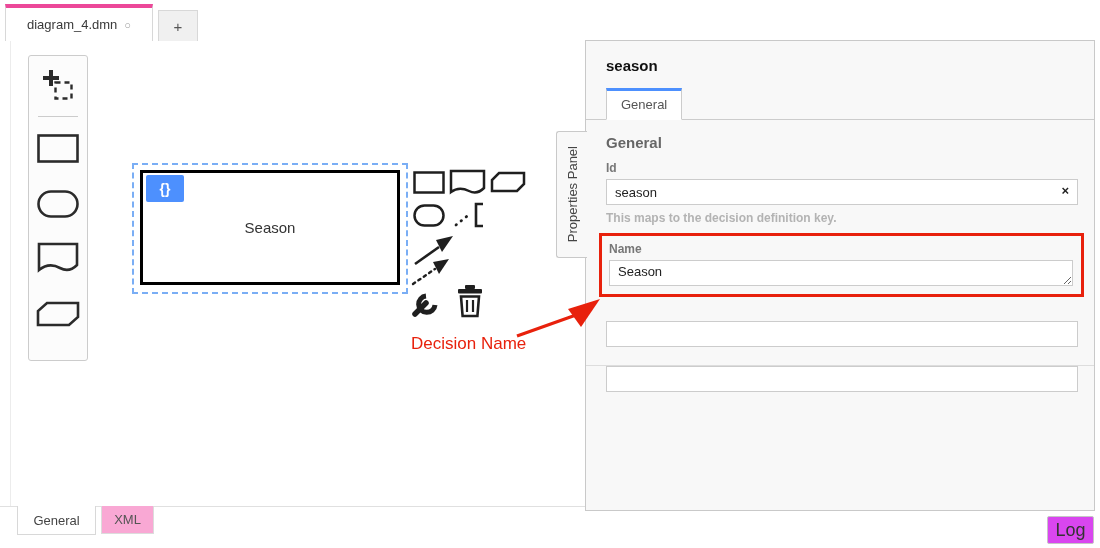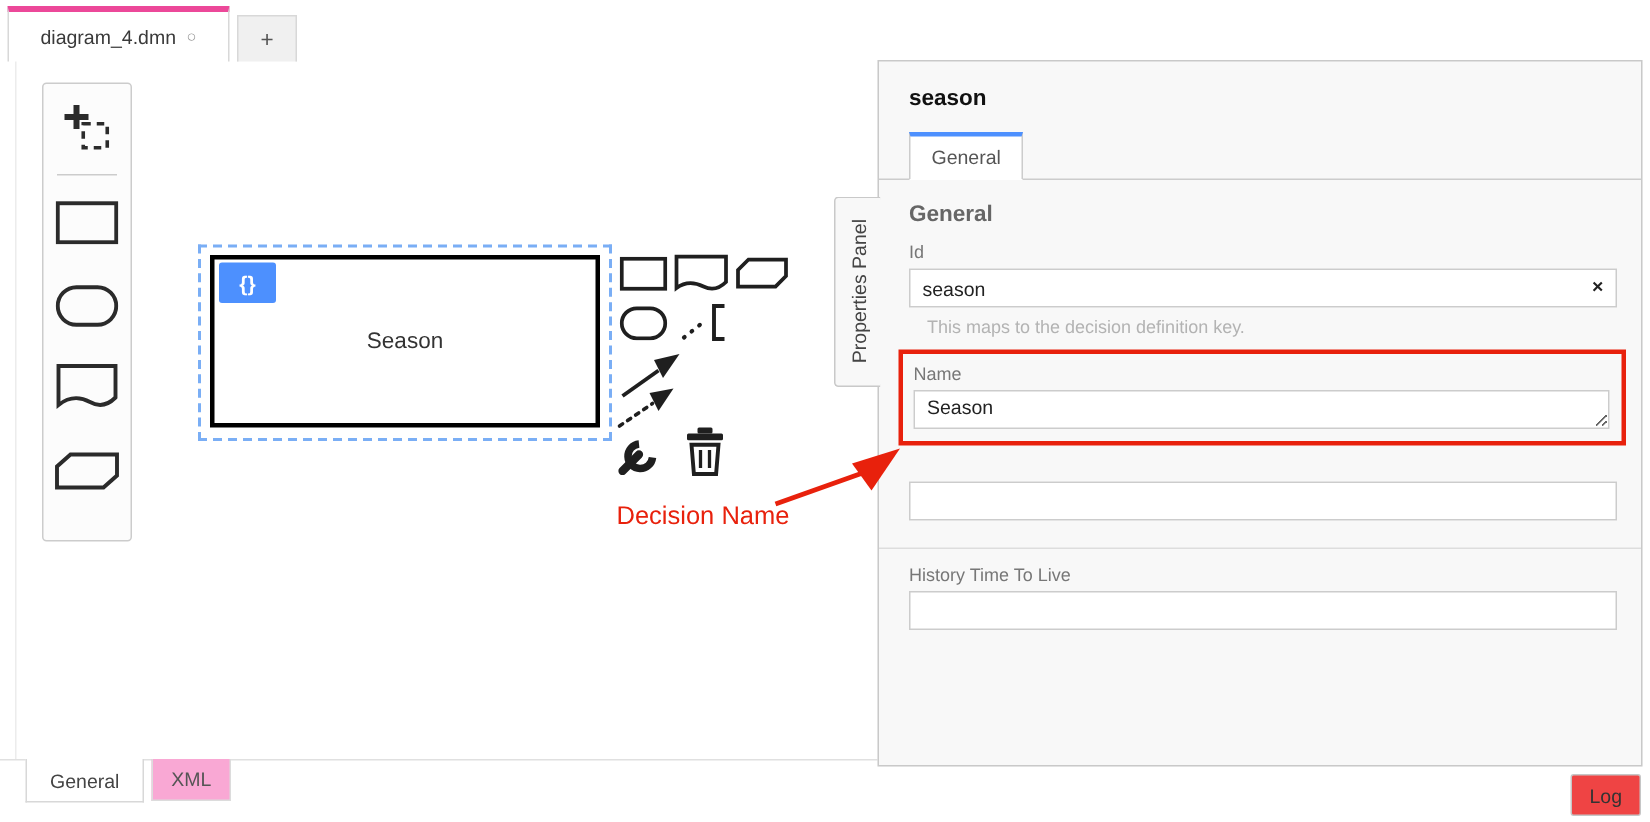--- a/index.html
+++ b/index.html
@@ -86,32 +86,32 @@
   .pp-title { font-size:15px; font-weight:bold; color:#111; margin:2px 0 14px; }
   .pp-tabs { border-bottom:1px solid #ccc; margin:0 -16px 0 -20px; padding-left:20px; }
   .pp-tab {
     display:inline-block; background:#fff;
     border:1px solid #ccc; border-bottom:1px solid #fff;
     border-top:3px solid #4d90fe;
     margin-bottom:-1px; padding:6px 14px 7px;
     font-size:13px; color:#555; cursor:pointer;
   }
   .pp-section-heading { font-size:15px; font-weight:bold; color:#666; margin:14px 0 4px; }
-  .pp-label { font-size:12px; font-weight:normal; color:#777; margin:10px 0 4px; }
+  .pp-label { font-size:12px; font-weight:bold; color:#777; margin:10px 0 4px; }
   .pp-input {
     width:100%; height:26px; border:1px solid #ccc; background:#fff;
     font-size:13px; color:#222; padding:2px 8px; font-family:inherit;
     display:block;
   }
   .id-wrap { position:relative; }
   .clear-x {
     position:absolute; right:9px; top:5px; font-size:13px; font-weight:bold;
     color:#222; cursor:pointer; line-height:1;
   }
-  .pp-help { font-size:12px; color:#b3b3b3; margin:6px 12px 8px; }
+  .pp-help { font-size:12px; color:#b3b3b3; margin:6px 0 8px;font-weight:bold; }
   .name-group {
     border:3px solid #e8210c;
     margin:4px -6px 24px -7px; padding:0 8px 8px 7px;
   }
   .name-group .pp-label { margin-top:6px; }
   textarea.pp-input { resize:both; height:26px; line-height:18px; overflow:hidden; }
   .pp-divider { border-top:1px solid #ddd; margin:18px -16px 0 -20px; }
   
   .diagram-tab {
     position:absolute; left:17px; top:506px; width:79px; height:29px;
@@ -120,23 +120,23 @@
     font-size:13px; color:#444; cursor:default;
   }
   .xml-tab {
     position:absolute; left:101px; top:506px; width:53px; height:28px;
     background:#f9a8d4; border:1px solid #dcdcdc; border-top:none;
     display:flex; align-items:center; justify-content:center;
     font-size:13px; color:#555; cursor:pointer;
   }
   .log-button {
     position:absolute; left:1047px; top:516px; width:47px; height:28px;
-    background:#ef4444; border:1px solid #c6c6c6; border-radius:2px;
-    display:flex; align-items:center; justify-content:center;
-    font-size:13px; color:#333; cursor:pointer;
+    background:#d946ef; border:1px solid #c6c6c6; border-radius:2px;
+    display:flex; align-items:center; justify-content:center;
+    font-size:18px; color:#333; cursor:pointer;
   }
   svg { display:block; }
 </style>
 </head>
 <body>
 
 <div class="file-tab">
   <span>diagram_4.dmn</span>
   <span class="unsaved-dot">○</span>
 </div>
@@ -265,20 +265,19 @@
 
     <div class="name-group">
       <div class="pp-label">Name</div>
       <textarea class="pp-input" style="">Season</textarea>
     </div>
 
     <input class="pp-input" type="text" value="" style="">
 
     <div class="pp-divider"></div>
 
-    <div class="pp-label">History Time To Live</div>
     <input class="pp-input" type="text" value="" style="">
   </div>
 </div>
 
 <div class="diagram-tab">General</div>
 <div class="xml-tab">XML</div>
 <div class="log-button">Log</div>
 
 </body></html>

